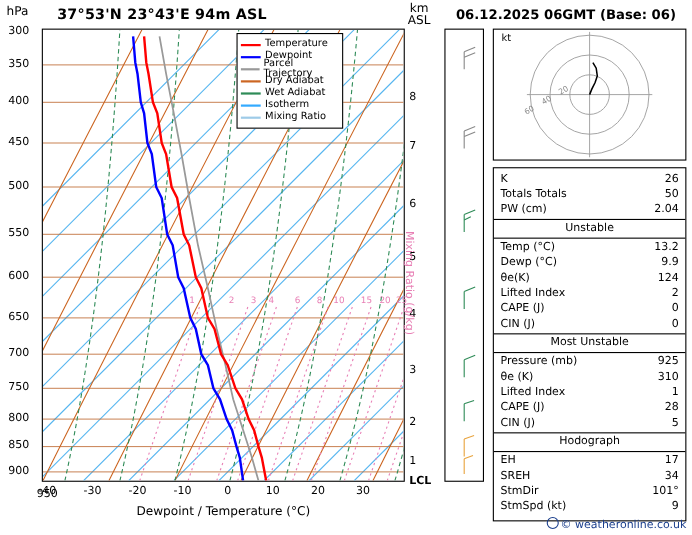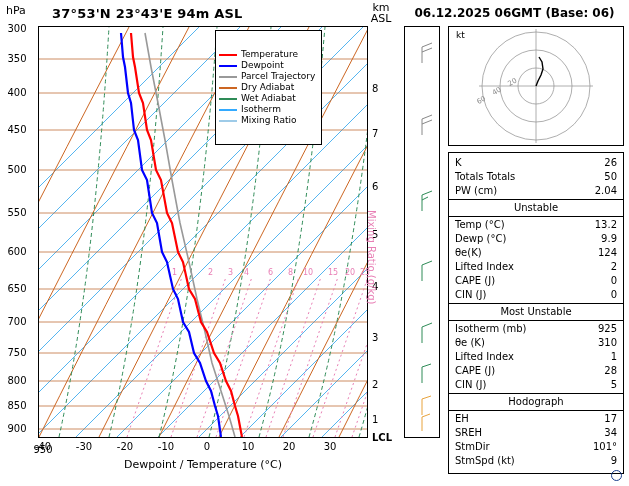--- a/index.html
+++ b/index.html
@@ -10,21 +10,21 @@
   #hpa-label{left:6px;top:4px;font-size:11px;}
   #station-title{left:52px;top:6px;font-size:13px;font-weight:bold;letter-spacing:.2px;}
   #km-label{left:368px;top:2px;font-size:11px;line-height:11px;text-align:center;width:26px;}
   .plot-frame{left:38px;top:26px;width:330px;height:412px;border:1px solid #000;box-sizing:border-box;overflow:hidden;background:#fff;}
   .plot-frame svg{display:block;}
   .ylab{position:absolute;right:0;transform:translateY(-50%);font-size:10px;text-align:center;width:34px;}
   .ykm{position:absolute;left:0;transform:translateY(-50%);font-size:10px;text-align:left;width:24px;}
   .xlab{position:absolute;top:441px;transform:translateX(-50%);font-size:10px;}
   #xaxis-title{left:203px;top:458px;transform:translateX(-50%);font-size:11px;}
   #mixing-axis-title{left:377px;top:210px;width:120px;transform:rotate(90deg);transform-origin:0 0;font-size:10px;color:#e87fb5;}
-  #legend{left:215px;top:30px;width:107px;border:1px solid #000;background:#fff;padding:18px 3px;box-sizing:border-box;}
+  #legend{left:215px;top:30px;width:97px;border:1px solid #000;background:#fff;padding:4px 3px;box-sizing:border-box;}
   #legend .row{display:flex;align-items:center;height:11px;}
   #legend .sw{width:18px;height:0;border-top-width:2px;border-top-style:solid;margin-right:4px;}
   #legend .lbl{font-size:9px;line-height:9px;}
   #lcl-label{left:372px;top:432px;font-size:10px;font-weight:bold;}
   
   #barb-col{left:404px;top:26px;width:36px;height:412px;border:1px solid #000;box-sizing:border-box;background:#fff;}
   
   #date-title{left:400px;top:6px;width:229px;text-align:center;font-size:12px;font-weight:bold;}
   #hodo-box{left:448px;top:26px;width:176px;height:120px;border:1px solid #000;box-sizing:border-box;background:#fff;}
   #hodo-kt{left:456px;top:30px;font-size:9px;}
@@ -299,21 +299,21 @@
     <span>0</span>
   </div>
   <div class="info-row">
     <span>CIN (J)</span>
     <span>0</span>
   </div>
   <div class="hr"></div>
   <div class="info-head">Most Unstable</div>
   <div class="hr"></div>
   <div class="info-row">
-    <span>Isotherm (mb)</span>
+    <span>Pressure (mb)</span>
     <span>925</span>
   </div>
   <div class="info-row">
     <span>θe (K)</span>
     <span>310</span>
   </div>
   <div class="info-row">
     <span>Lifted Index</span>
     <span>1</span>
   </div>
@@ -340,14 +340,14 @@
     <span>StmDir</span>
     <span>101°</span>
   </div>
   <div class="info-row">
     <span>StmSpd (kt)</span>
     <span>9</span>
   </div>
 </div>
 
 <div class="abs" id="copyright">
-  <span class="globe"></span>
+  <span class="globe"></span><span>© weatheronline.co.uk</span>
 </div>
 
 </body></html>

